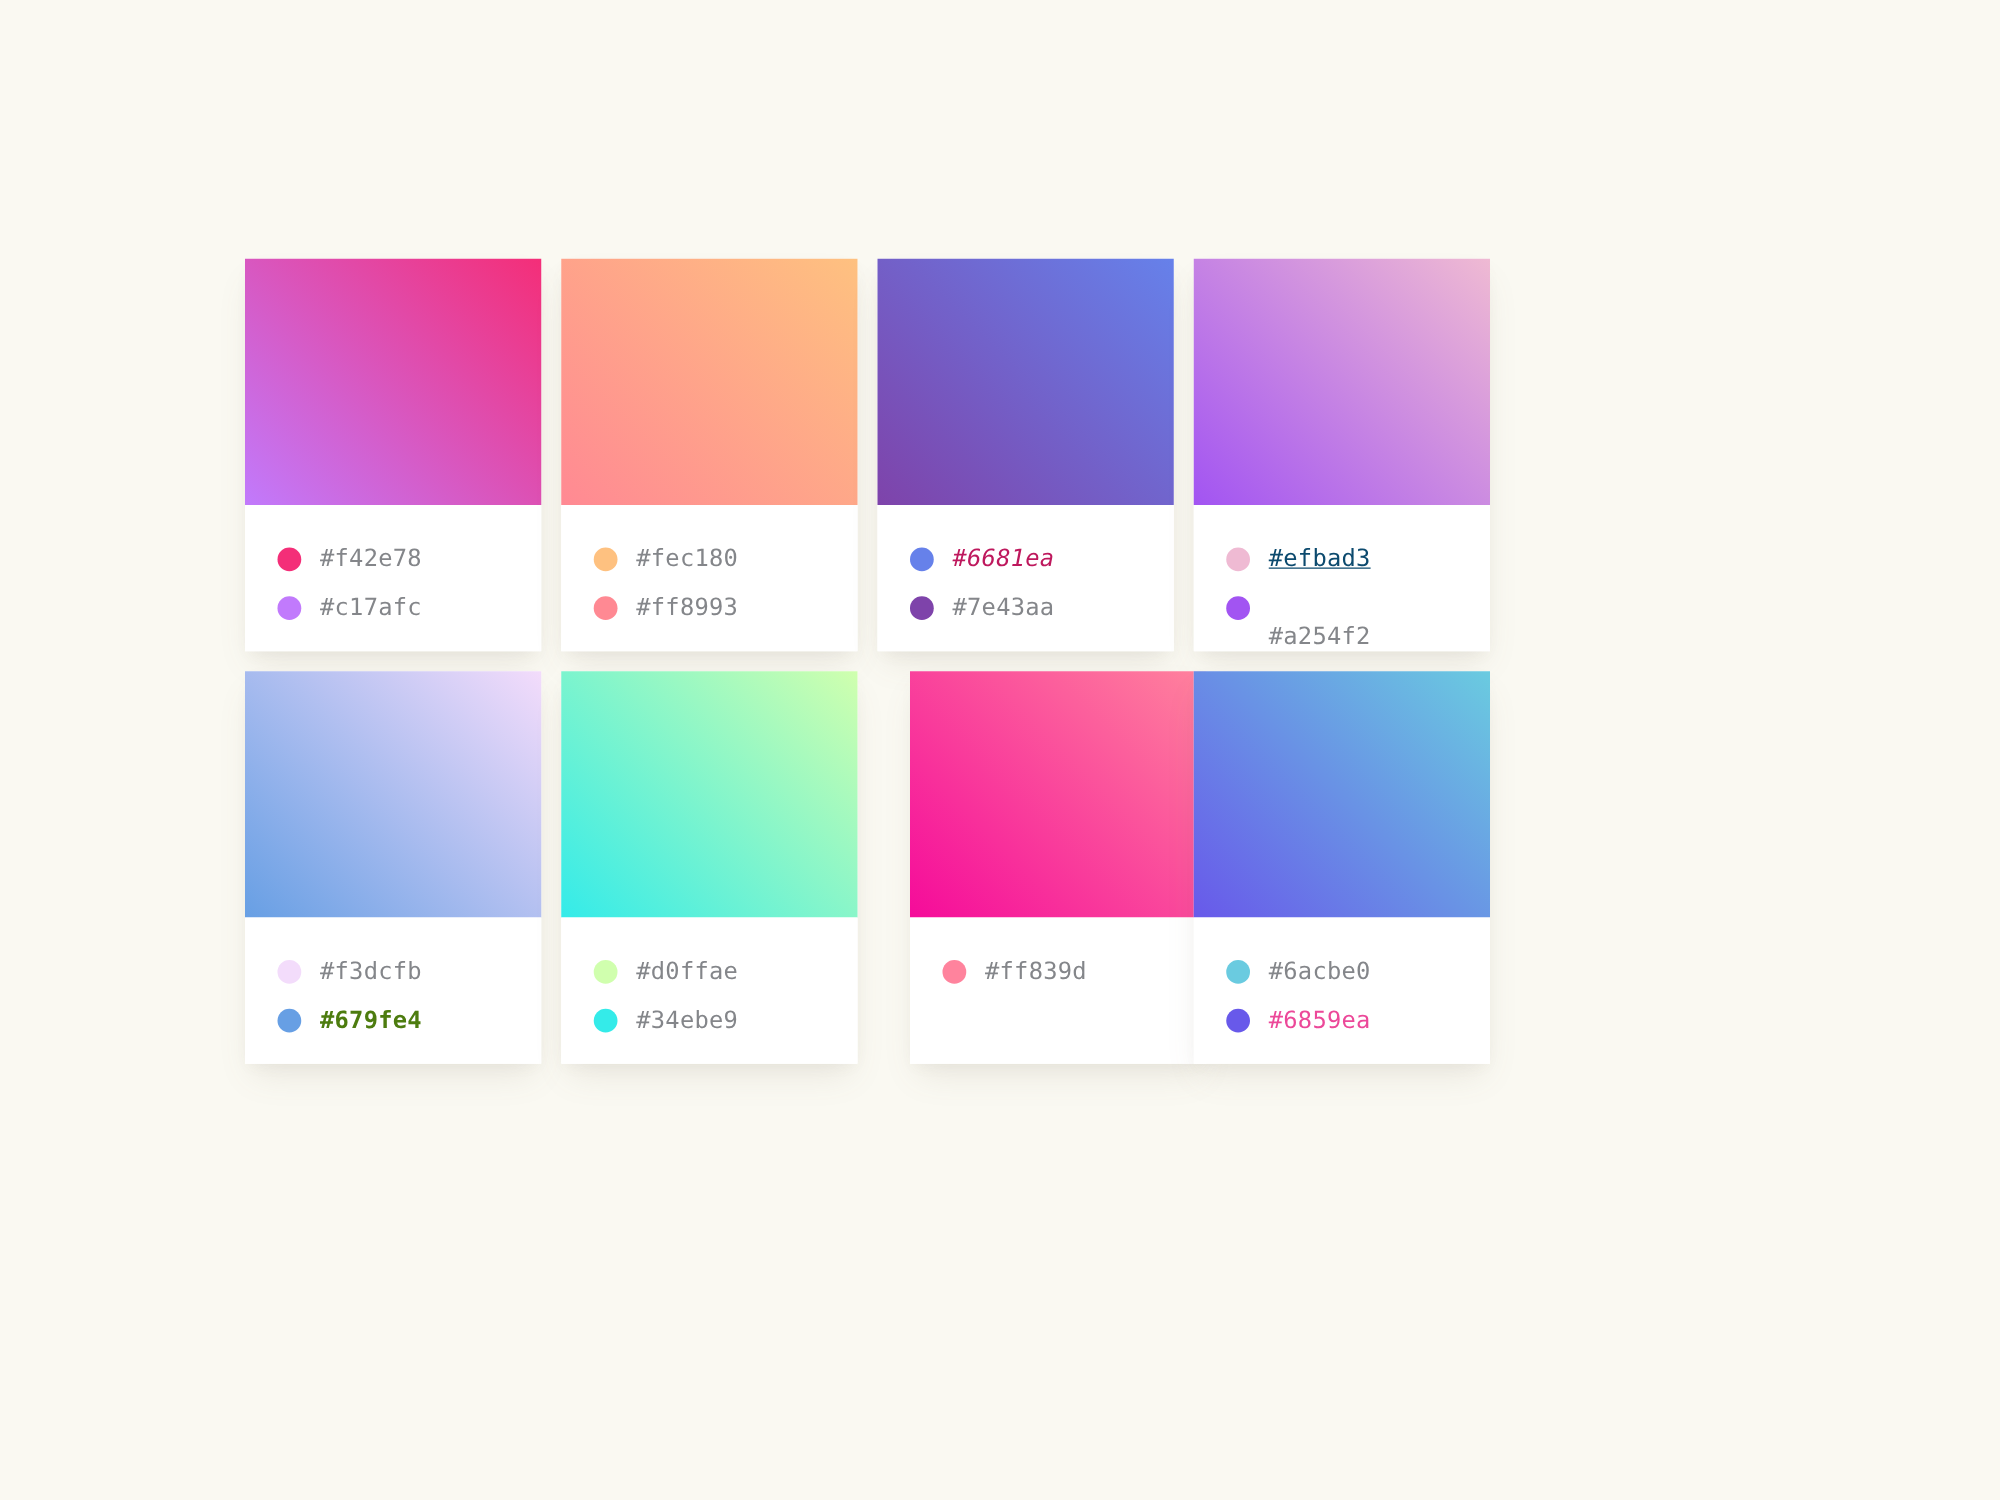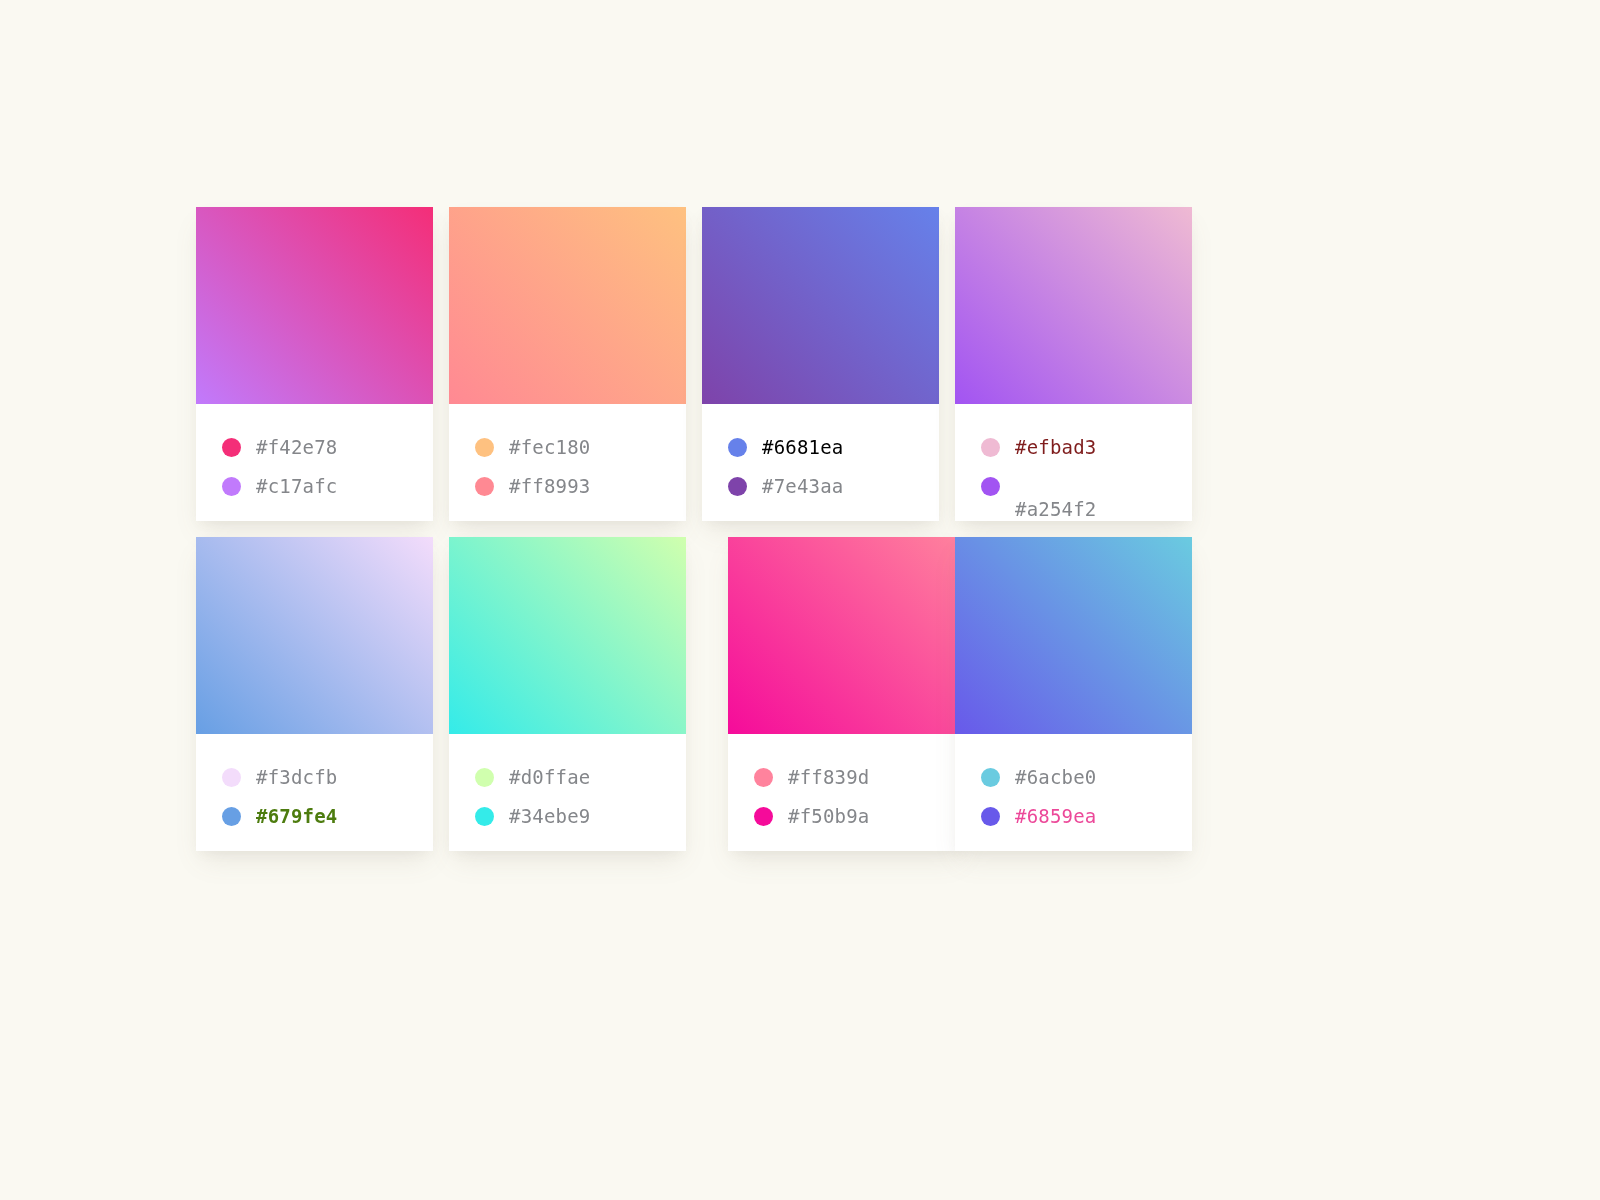--- a/index.html
+++ b/index.html
@@ -113,34 +113,34 @@
             <span class="legend-dot" style="background: rgb(255, 137, 147);"></span>
             <span class="legend-hex" style="color: rgb(132, 134, 138);">#ff8993</span>
           </div>
         </div>
       </div>
       <div class="palette-card" style="background: rgb(255, 255, 255);">
         <div class="card-gradient" style="background: linear-gradient(45deg, rgb(126, 67, 170) 0%, rgb(102, 129, 234) 100%);"></div>
         <div class="card-legend">
           <div class="legend-row">
             <span class="legend-dot" style="background: rgb(102, 129, 234);"></span>
-            <span class="legend-hex" style="color: #000000;">#6681ea</span>
+            <span class="legend-hex" style="color: #be185d; font-style: italic;">#6681ea</span>
           </div>
           <div class="legend-row">
             <span class="legend-dot" style="background: rgb(126, 67, 170);"></span>
             <span class="legend-hex" style="color: rgb(132, 134, 138);">#7e43aa</span>
           </div>
         </div>
       </div>
       <div class="palette-card" style="background: rgb(255, 255, 255);">
         <div class="card-gradient" style="background: linear-gradient(45deg, rgb(162, 84, 242) 0%, rgb(239, 186, 211) 100%);"></div>
         <div class="card-legend">
           <div class="legend-row">
             <span class="legend-dot" style="background: rgb(239, 186, 211);"></span>
-            <span class="legend-hex" style="color: #7f1d1d;">#efbad3</span>
+            <span class="legend-hex" style="color: #0c4a6e; text-decoration: underline;">#efbad3</span>
           </div>
           <div class="legend-row">
             <span class="legend-dot" style="background: rgb(162, 84, 242);"></span>
             <span class="legend-hex" style="color: rgb(132, 134, 138); margin-top: 46px;">#a254f2</span>
           </div>
         </div>
       </div>
       <div class="palette-card" style="background: rgb(255, 255, 255); text-align: right;">
         <div class="card-gradient" style="background: linear-gradient(45deg, rgb(103, 159, 228) 0%, rgb(243, 220, 251) 100%);"></div>
         <div class="card-legend">
@@ -167,24 +167,20 @@
           </div>
         </div>
       </div>
       <div class="palette-card" style="background: rgb(255, 255, 255); margin-left: 26px;">
         <div class="card-gradient" style="background: linear-gradient(45deg, rgb(245, 11, 154) 0%, rgb(255, 131, 157) 100%);"></div>
         <div class="card-legend">
           <div class="legend-row">
             <span class="legend-dot" style="background: rgb(255, 131, 157);"></span>
             <span class="legend-hex" style="color: rgb(132, 134, 138);">#ff839d</span>
           </div>
-          <div class="legend-row">
-            <span class="legend-dot" style="background: rgb(245, 11, 154);"></span>
-            <span class="legend-hex" style="color: rgb(132, 134, 138);">#f50b9a</span>
-          </div>
         </div>
       </div>
       <div class="palette-card" style="background: rgb(255, 255, 255);">
         <div class="card-gradient" style="background: linear-gradient(45deg, rgb(104, 89, 234) 0%, rgb(106, 203, 224) 100%);"></div>
         <div class="card-legend">
           <div class="legend-row">
             <span class="legend-dot" style="background: rgb(106, 203, 224);"></span>
             <span class="legend-hex" style="color: rgb(132, 134, 138);">#6acbe0</span>
           </div>
           <div class="legend-row">

